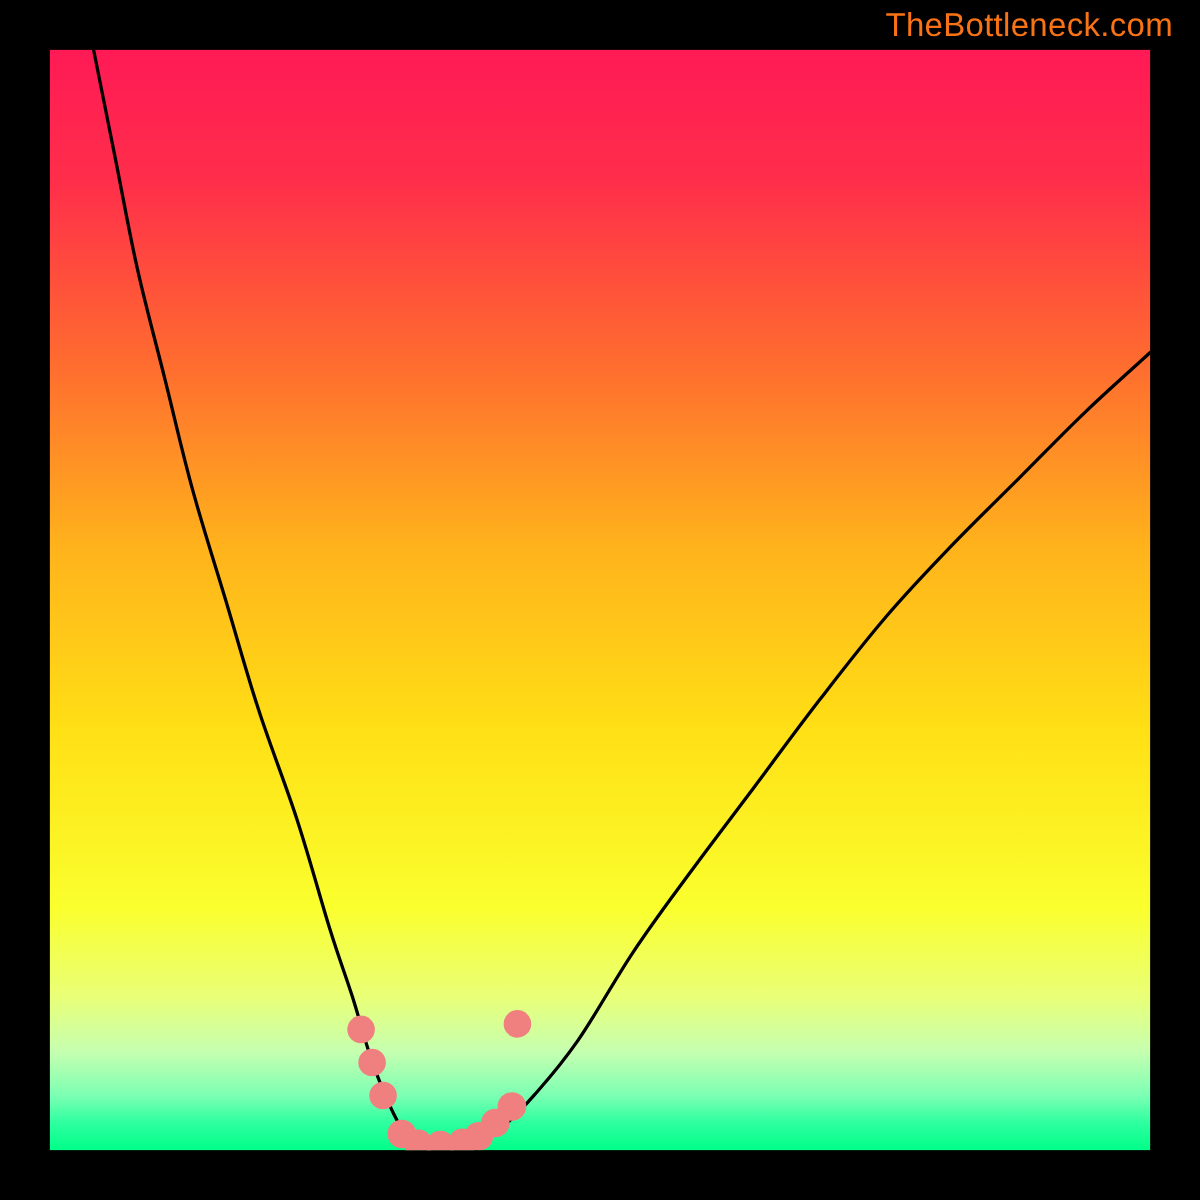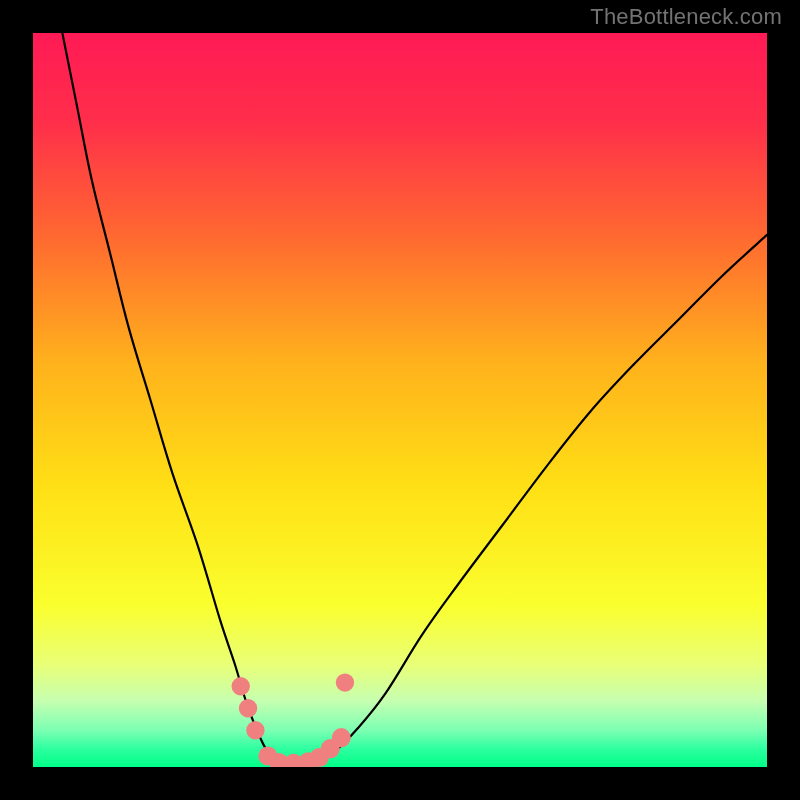--- a/index.html
+++ b/index.html
@@ -16,21 +16,21 @@
     height: 800px;
     background: #000000;
   }
   .watermark {
     position: absolute;
     top: 4px;
     right: 18px;
     font-family: Arial, Helvetica, sans-serif;
     font-size: 22px;
     font-weight: 500;
-    color: #737373;
+    color: #f97316;
     letter-spacing: 0.2px;
     z-index: 10;
   }
   .plot-area {
     position: absolute;
     left: 33px;
     top: 33px;
     width: 734px;
     height: 734px;
     overflow: hidden;

